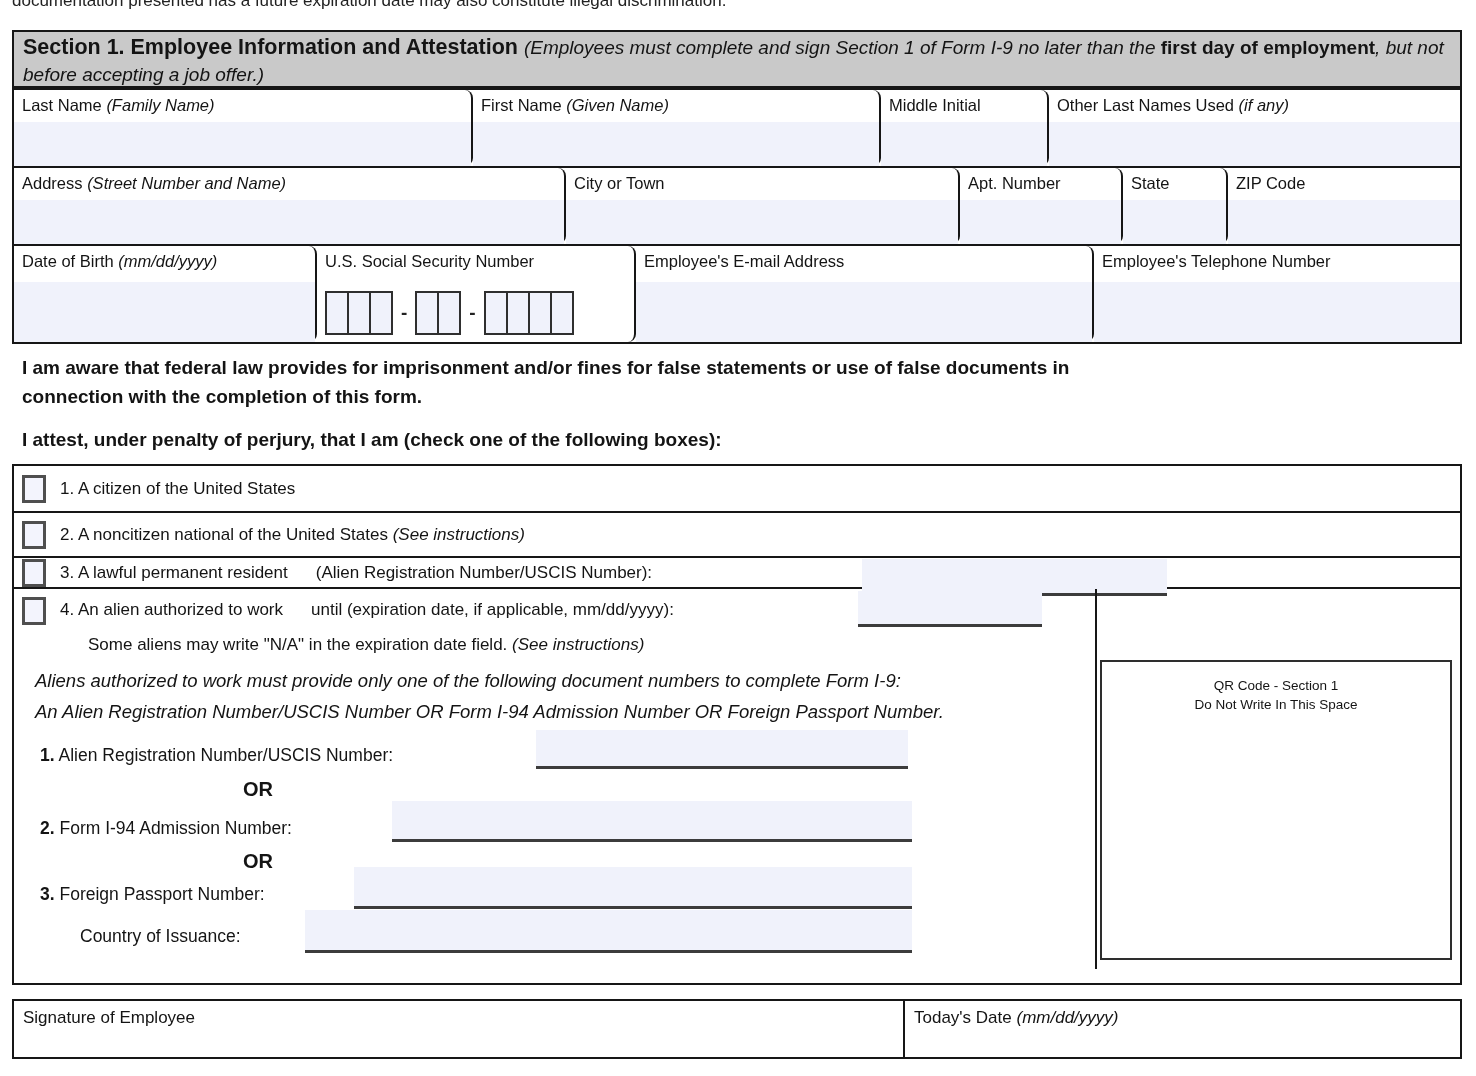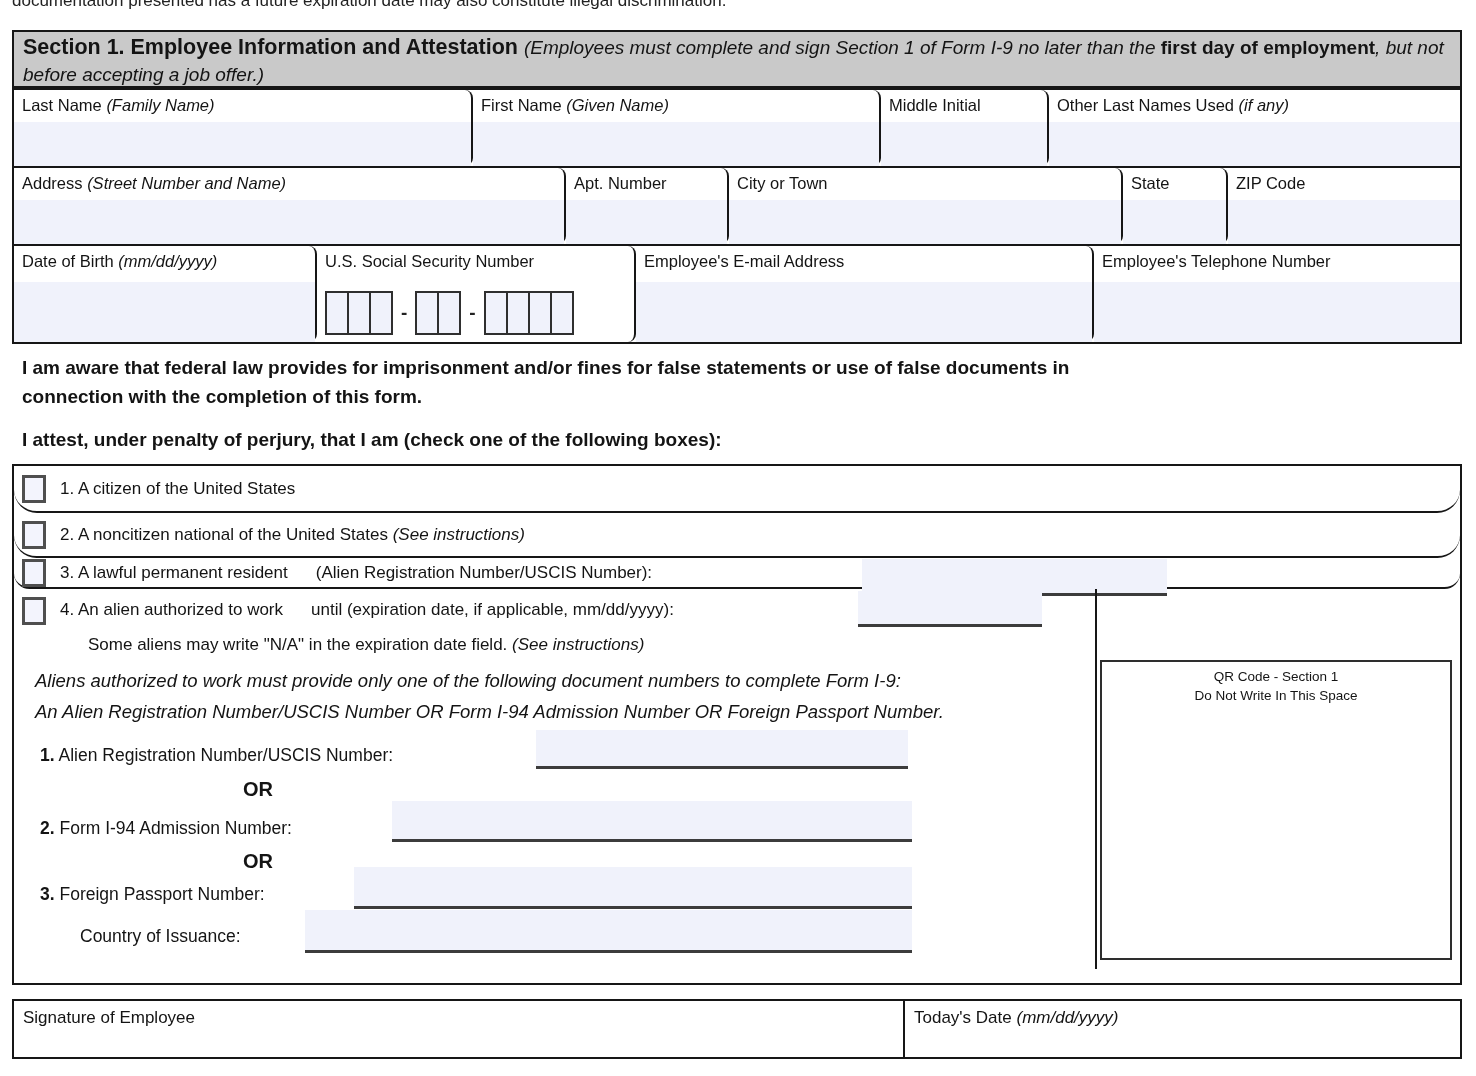--- a/index.html
+++ b/index.html
@@ -46,21 +46,21 @@
   .comb-group .comb-cell:first-child { margin-left:0; }
   .comb-dash { font-weight:bold; font-size:19px; margin:0 8px; color:#222; }
 
   
   .statement { left:22px; font-size:19px; font-weight:bold; line-height:29px; white-space:pre-line; }
   #aware-text { top:353px; width:1400px; }
   #attest-text { top:425px; width:1400px; }
 
   
   #attestation-table { left:12px; top:464px; width:1450px; height:521px; border:2px solid #161616; }
-  .opt-row { position:relative; border-bottom:2px solid #161616;border-radius:23px; }
+  .opt-row { position:relative; border-bottom:2px solid #161616; }
   .opt-row .opt-text { position:absolute; left:46px; top:50%; transform:translateY(-50%); font-size:17px; white-space:nowrap; }
   #opt-row-1 { height:47px; }
   #opt-row-2 { height:45px; }
   #opt-row-3 { height:31px; }
   #opt-row-4 { height:380px; border-bottom:none; }
   .checkbox {
     position:absolute; left:8px; top:50%; transform:translateY(-50%);
     width:24px; height:28px; border:3px solid #4f4f4f; background:#f3f4fd;
   }
   #opt-row-4 .checkbox { top:22px; }
@@ -86,21 +86,21 @@
   #or-2 { left:229px; top:261px; }
   #doc3-label { left:26px; top:295px; }
   #doc3-field { position:absolute; left:340px; top:278px; width:558px; height:42px; }
   #country-label { left:66px; top:337px; }
   #country-field { position:absolute; left:291px; top:321px; width:607px; height:43px; }
 
   #qr-divider { position:absolute; left:1081px; top:0; width:2px; height:100%; background:#161616; }
   #qr-box {
     position:absolute; left:1086px; top:71px; width:352px; height:300px;
     border:2px solid #2e2e2e; background:#fff;
-    text-align:center; padding-top:5px; font-size:13.5px; line-height:19px; white-space:pre-line;
+    text-align:center; padding-top:14px; font-size:13.5px; line-height:19px; white-space:pre-line;
   }
 
   
   #signature-table { left:12px; top:999px; width:1450px; height:60px; border:2px solid #161616; display:flex; }
   .sig-cell { padding:7px 0 0 9px; font-size:17px; }
   #sig-cell-left { width:891px; border-right:2px solid #161616; }
   #sig-cell-right { flex:1; }
   .sig-cell .ital { font-style:italic; }
 </style>
 </head>
@@ -133,26 +133,26 @@
       <span>Other Last Names Used </span><span class="ital">(if any)</span>
       <div class="cell-fill"></div>
     </div>
   </div>
 
   <div class="p-row r12">
     <div class="p-cell" style="width:552px;">
       <span>Address </span><span class="ital">(Street Number and Name)</span>
       <div class="cell-fill"></div>
     </div>
+    <div class="p-cell" style="width:394px;">
+      <span>City or Town</span>
+      <div class="cell-fill"></div>
+    </div>
     <div class="p-cell" style="width:163px;">
       <span>Apt. Number</span>
-      <div class="cell-fill"></div>
-    </div>
-    <div class="p-cell" style="width:394px;">
-      <span>City or Town</span>
       <div class="cell-fill"></div>
     </div>
     <div class="p-cell" style="width:105px;">
       <span>State</span>
       <div class="cell-fill"></div>
     </div>
     <div class="p-cell">
       <span>ZIP Code</span>
       <div class="cell-fill"></div>
     </div>

